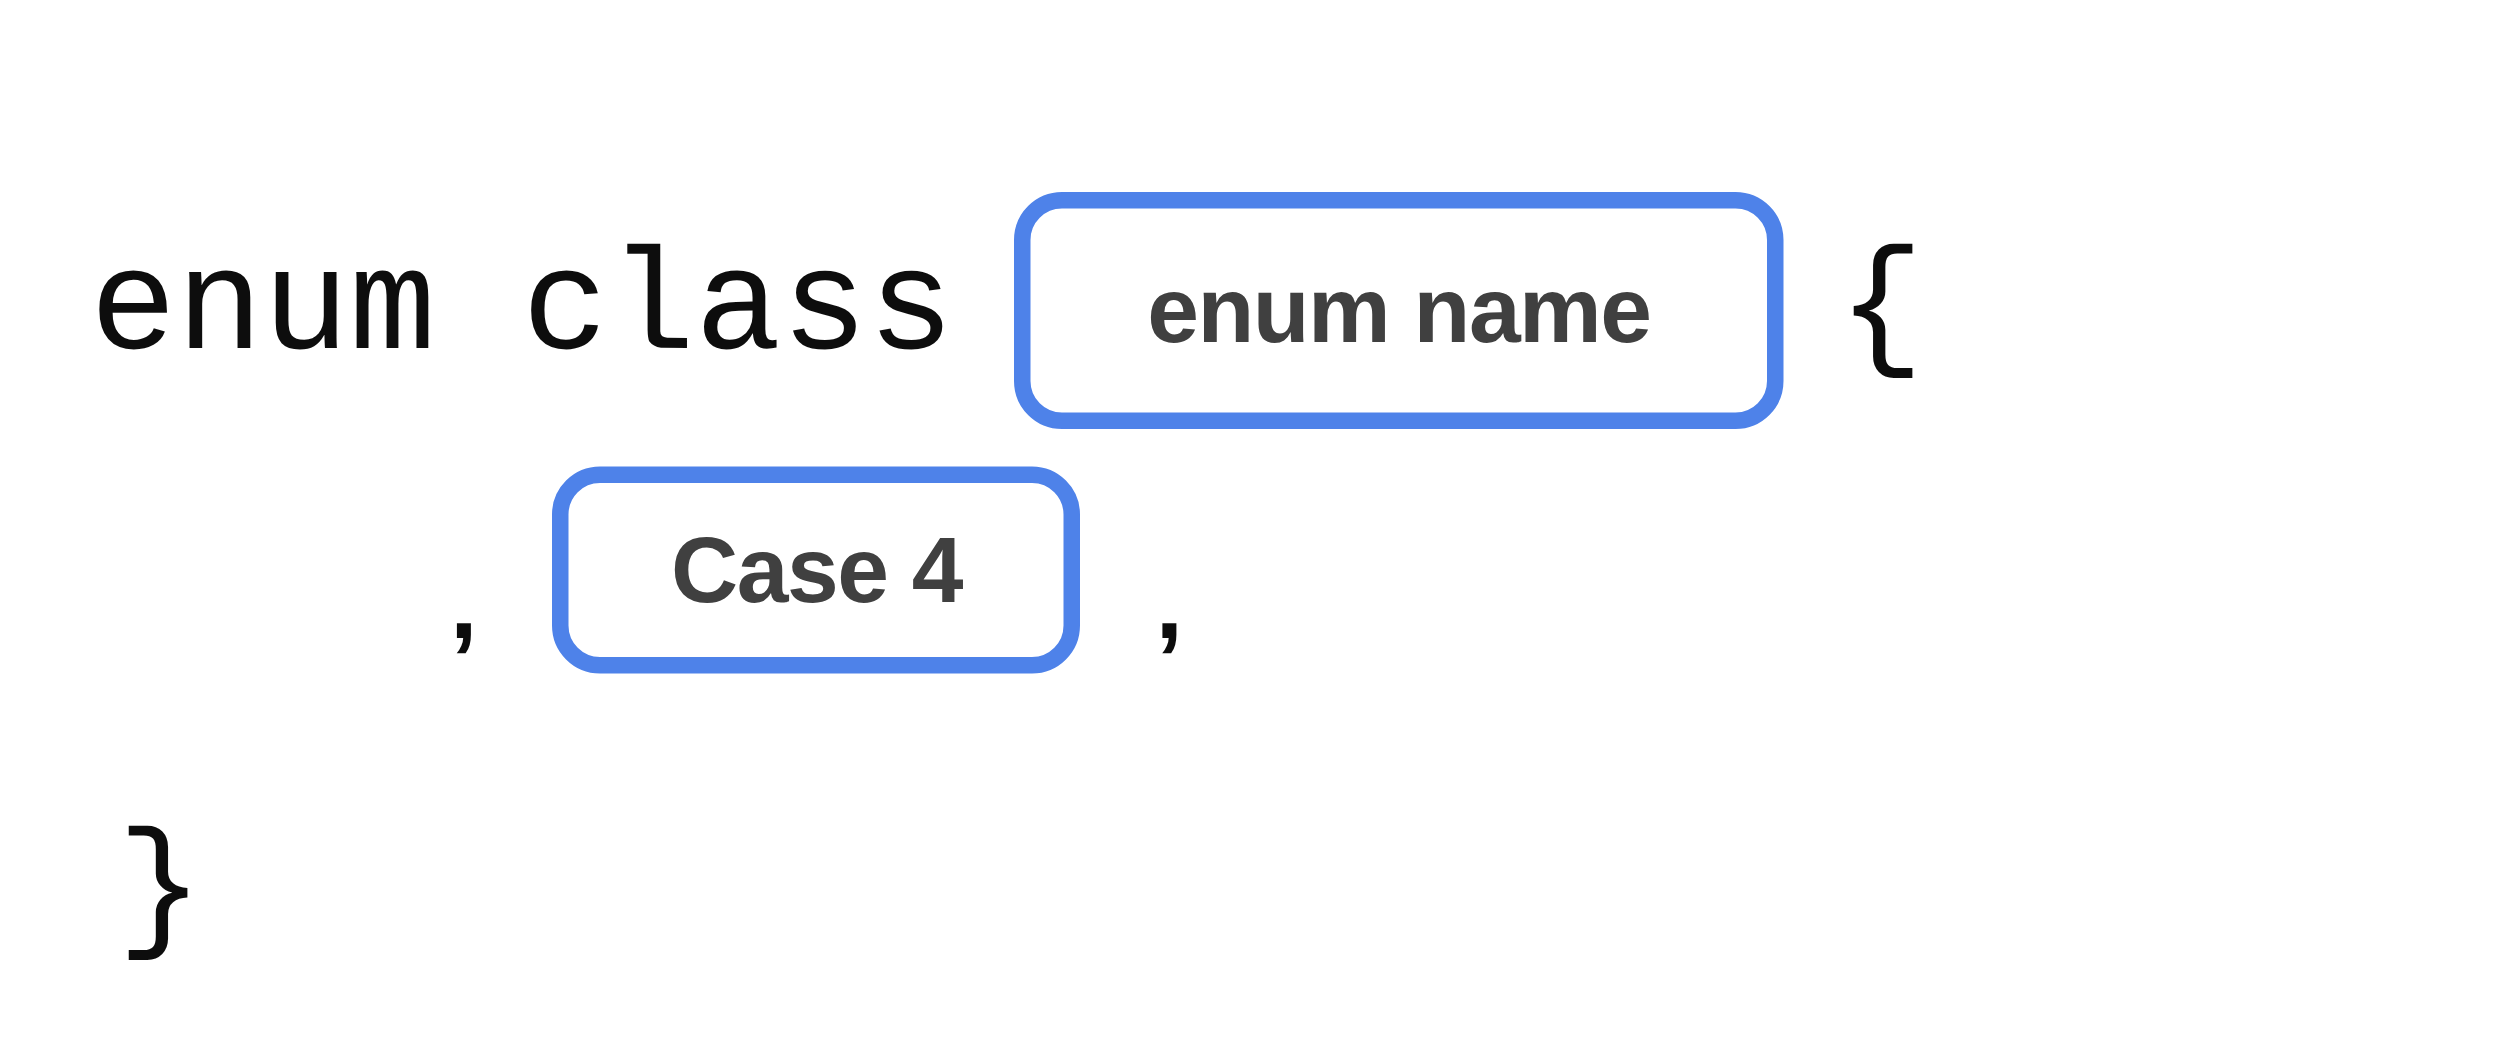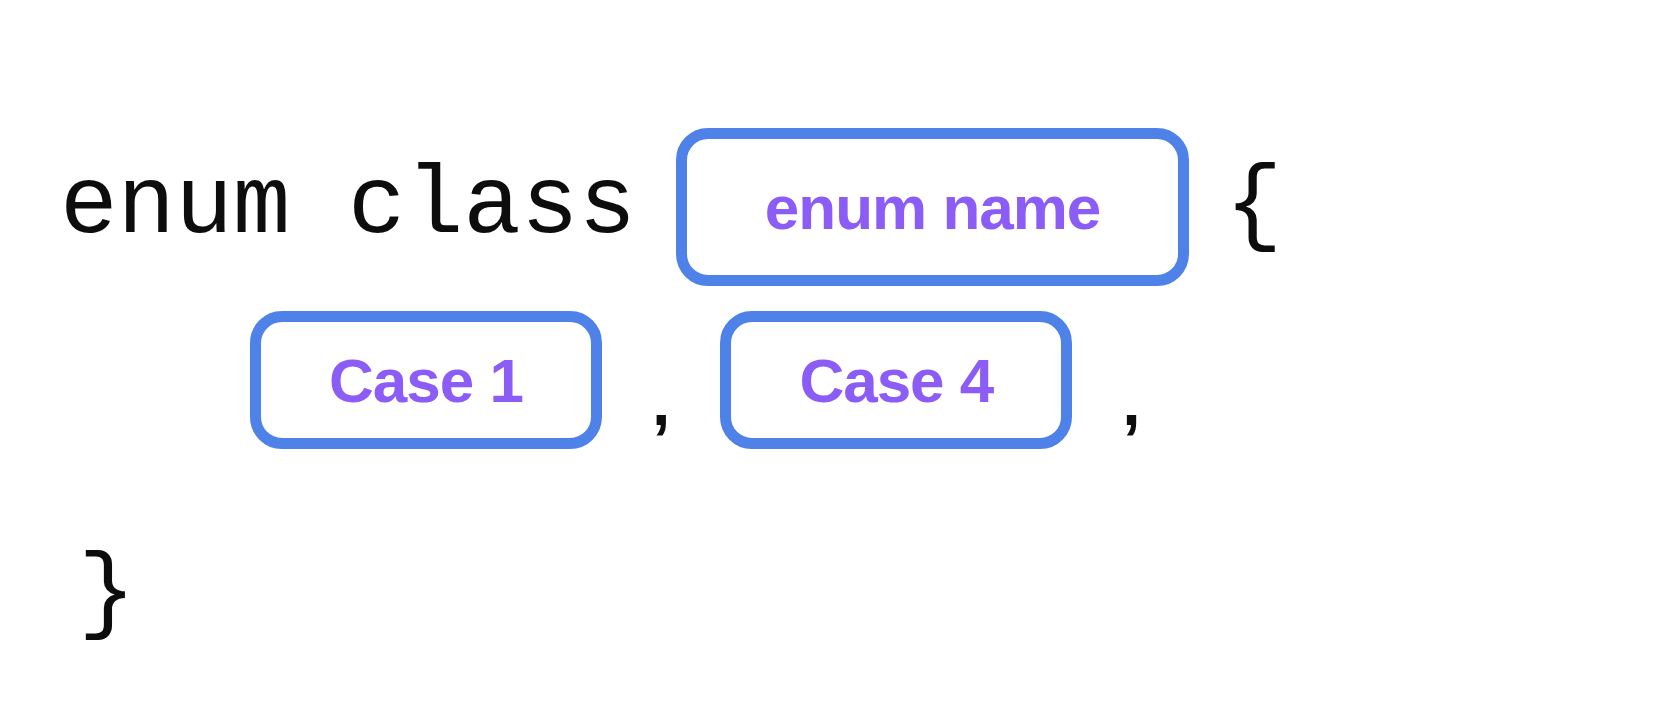--- a/index.html
+++ b/index.html
@@ -48,21 +48,21 @@
   }
   .slot-sm {
     width: 352px;
     height: 138px;
   }
   .slot-label {
     font-family: "Liberation Sans", "DejaVu Sans", sans-serif;
     font-weight: 700;
     font-size: 62px;
     letter-spacing: -1px;
-    color: #8b5cf6;
+    color: #404040;
   }
   .comma {
     font-family: "Liberation Sans", "DejaVu Sans", sans-serif;
     font-weight: 700;
     font-size: 66px;
     line-height: 1;
     color: #0d0d0d;
     margin: 0 50px;
     transform: translateY(22px);
   }
@@ -74,23 +74,20 @@
 
   <div class="row row1">
     <span class="code">enum class</span>
     <span class="slot slot-lg">
       <span class="slot-label">enum name</span>
     </span>
     <span class="code">{</span>
   </div>
 
   <div class="row row2">
-    <span class="slot slot-sm">
-      <span class="slot-label">Case 1</span>
-    </span>
     <span class="comma">,</span>
     <span class="slot slot-sm">
       <span class="slot-label">Case 4</span>
     </span>
     <span class="comma">,</span>
   </div>
 
   <div class="row row3">
     <span class="code">}</span>
   </div>

